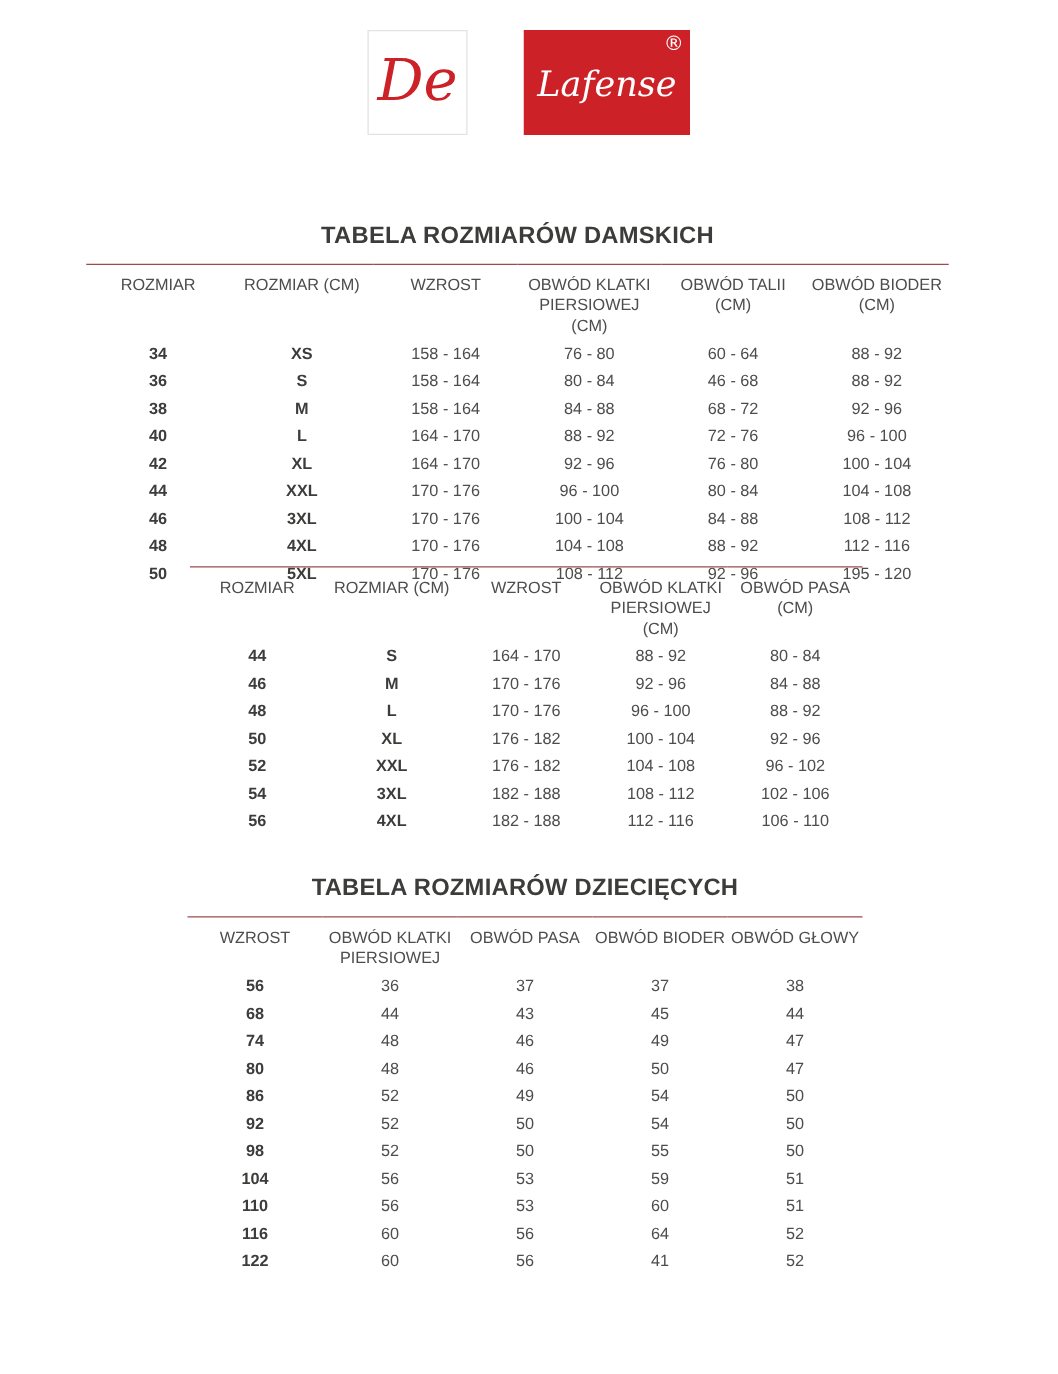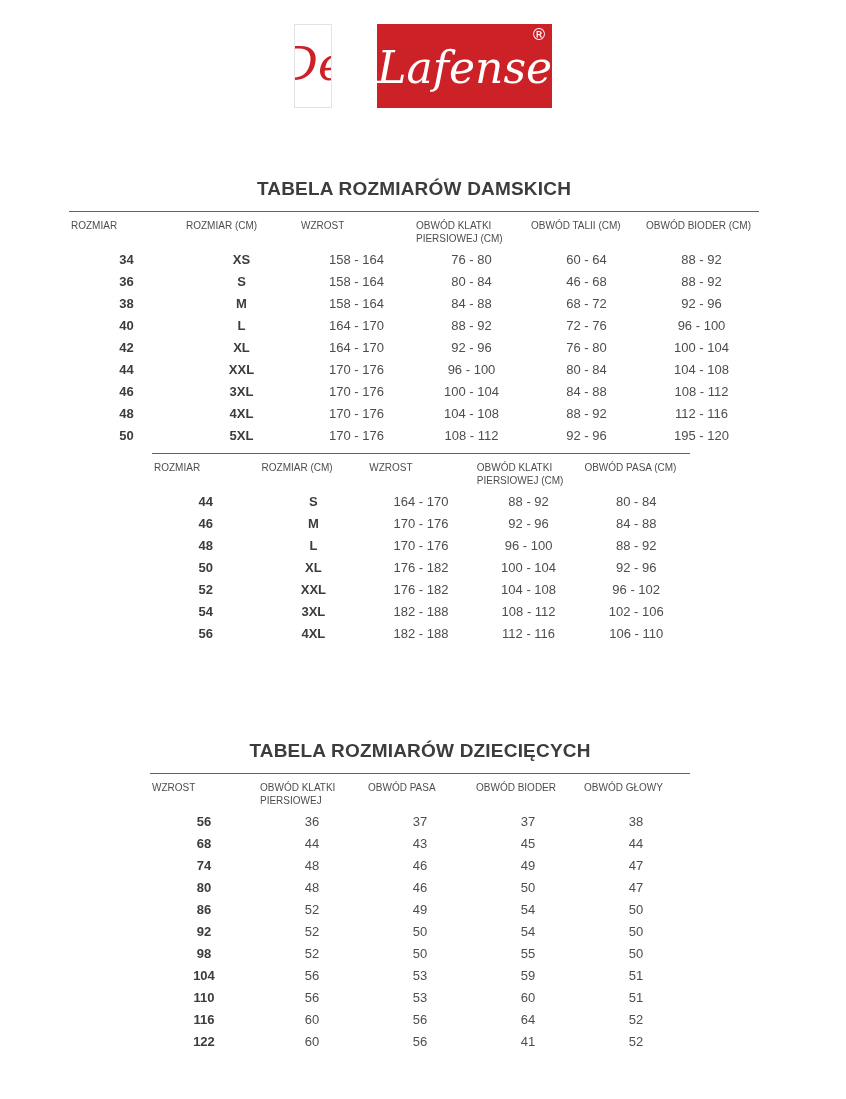--- a/index.html
+++ b/index.html
@@ -34,48 +34,48 @@
     font-family:"DejaVu Serif",serif;font-style:italic;
     color:var(--brand-red);font-size:46px;line-height:1;
     transform:translatey(-2px);
   }
   .logo-right{
     flex:1;background:var(--brand-red);position:relative;
     display:flex;align-items:center;justify-content:center;
   }
   .logo-lafense{
     font-family:"DejaVu Serif",serif;font-style:italic;
-    color:#fff;font-size:44px;line-height:1;
+    color:#fff;font-size:28px;line-height:1;
     transform:translateY(2px);
   }
   .logo-reg{
     position:absolute;top:3px;right:5px;
     color:#fff;font-size:16px;font-family:"DejaVu Sans",sans-serif;
     line-height:1;
   }
 
   
   .section{position:absolute;}
   .section-women{left:69px;top:178px;width:690px;}
   .section-men{left:152px;top:453px;width:538px;}
-  .section-kids{left:150px;top:740px;width:540px;}
+  .section-kids{left:150px;top:700px;width:540px;}
 
   .section-title{
     text-align:center;font-weight:bold;font-size:19px;
     color:var(--title-color);letter-spacing:.2px;
     margin:0 0 11px 0;
   }
   table{
     border-collapse:collapse;table-layout:fixed;width:100%;
     border-top:1px solid var(--rule-red);
   }
   th{
     font-weight:normal;color:var(--text-color);
-    font-size:10px;line-height:1.25;vertical-align:top;
-    padding:8px 2px 3px 2px;text-align:left;
+    font-size:13px;line-height:1.25;vertical-align:top;
+    padding:8px 2px 3px 2px;text-align:center;
   }
   td{
     text-align:center;color:var(--text-color);
     font-size:13px;line-height:1;padding:4.5px 2px;
     white-space:nowrap;
   }
   
   .section-women td:nth-child(-n+2),
   .section-men td:nth-child(-n+2),
   .section-kids td:first-child{

